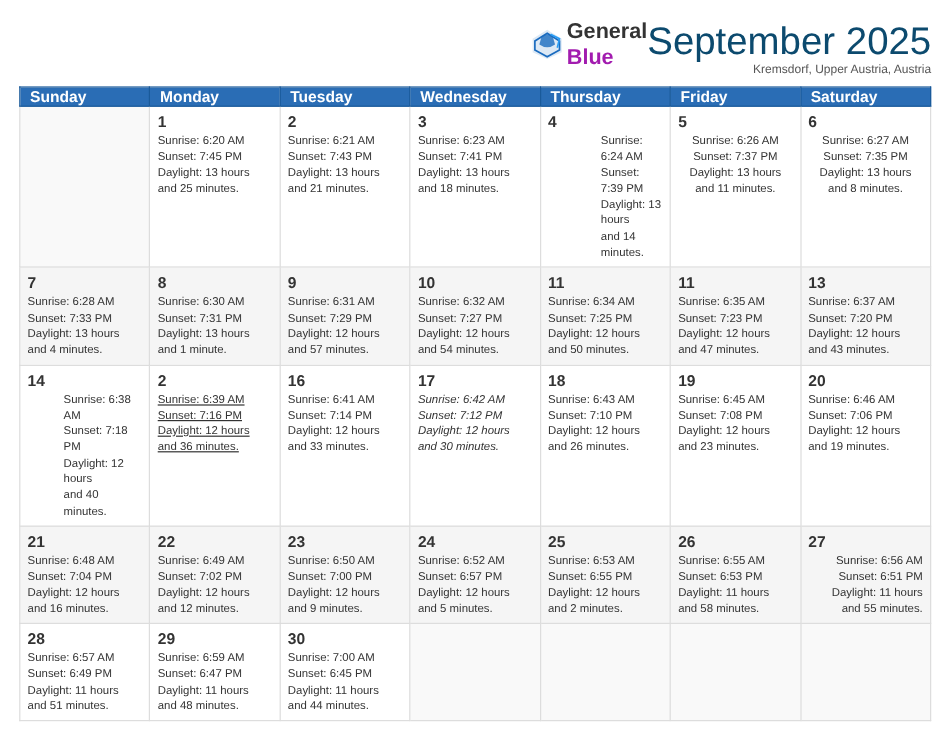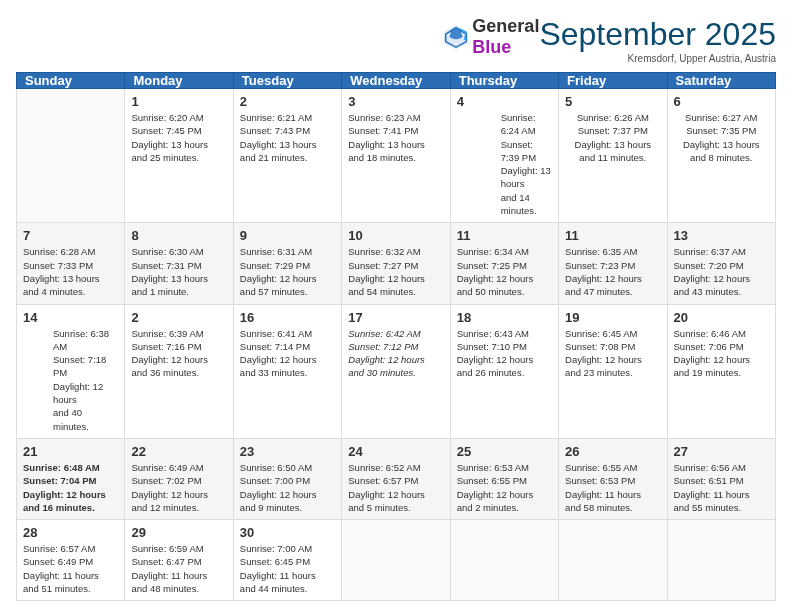--- a/index.html
+++ b/index.html
@@ -218,21 +218,21 @@
       <tr>
         <td>
           <span class="day-number">14</span>
           <div class="day-info" style="white-space: pre-line; margin-left: 30px;">Sunrise: 6:38 AM
 Sunset: 7:18 PM
 Daylight: 12 hours
 and 40 minutes.</div>
         </td>
         <td>
           <span class="day-number">2</span>
-          <div class="day-info" style="white-space: pre-line;">Sunrise: 6:39 AM
+          <div class="day-info" style="white-space: pre-line; text-decoration: underline;">Sunrise: 6:39 AM
 Sunset: 7:16 PM
 Daylight: 12 hours
 and 36 minutes.</div>
         </td>
         <td>
           <span class="day-number">16</span>
           <div class="day-info" style="white-space: pre-line;">Sunrise: 6:41 AM
 Sunset: 7:14 PM
 Daylight: 12 hours
 and 33 minutes.</div>
@@ -262,21 +262,21 @@
           <span class="day-number">20</span>
           <div class="day-info" style="white-space: pre-line;">Sunrise: 6:46 AM
 Sunset: 7:06 PM
 Daylight: 12 hours
 and 19 minutes.</div>
         </td>
       </tr>
       <tr class="row-alt">
         <td>
           <span class="day-number">21</span>
-          <div class="day-info" style="white-space: pre-line; font-weight: bold;">Sunrise: 6:48 AM
+          <div class="day-info" style="white-space: pre-line;">Sunrise: 6:48 AM
 Sunset: 7:04 PM
 Daylight: 12 hours
 and 16 minutes.</div>
         </td>
         <td>
           <span class="day-number">22</span>
           <div class="day-info" style="white-space: pre-line;">Sunrise: 6:49 AM
 Sunset: 7:02 PM
 Daylight: 12 hours
 and 12 minutes.</div>
@@ -304,21 +304,21 @@
         </td>
         <td>
           <span class="day-number">26</span>
           <div class="day-info" style="white-space: pre-line;">Sunrise: 6:55 AM
 Sunset: 6:53 PM
 Daylight: 11 hours
 and 58 minutes.</div>
         </td>
         <td>
           <span class="day-number">27</span>
-          <div class="day-info" style="white-space: pre-line;">Sunrise: 6:56 AM
+          <div class="day-info" style="white-space: pre-line; text-align: right;">Sunrise: 6:56 AM
 Sunset: 6:51 PM
 Daylight: 11 hours
 and 55 minutes.</div>
         </td>
       </tr>
       <tr>
         <td>
           <span class="day-number">28</span>
           <div class="day-info" style="white-space: pre-line;">Sunrise: 6:57 AM
 Sunset: 6:49 PM

